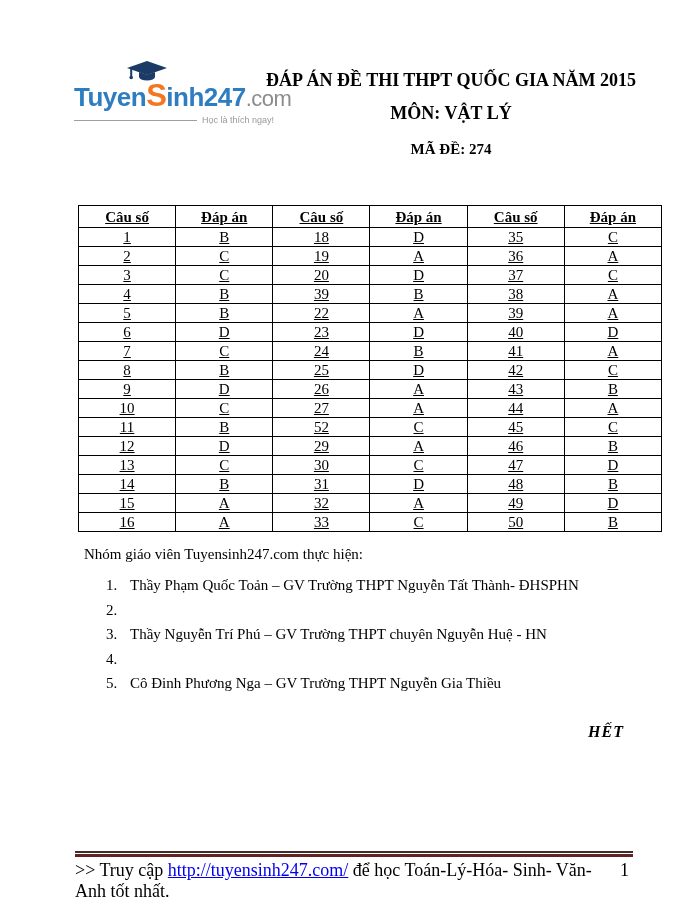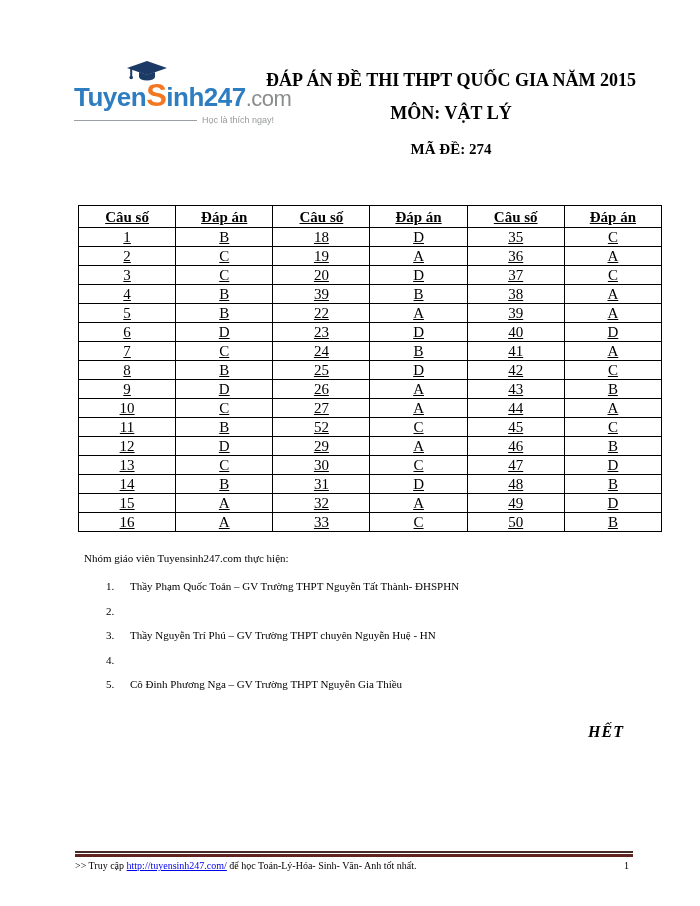--- a/index.html
+++ b/index.html
@@ -30,37 +30,37 @@
   
   .answer-table{position:absolute;left:78px;top:205px;width:584px;
     border-collapse:collapse;table-layout:fixed;text-decoration:underline;}
   .answer-table th,.answer-table td{
     border:1px solid #000;text-align:center;padding:0;
     font-size:15px;line-height:18px;overflow:hidden;}
   .answer-table th{height:21px;font-weight:bold;}
   .answer-table td{height:18px;font-weight:normal;}
 
   
-  .credits{position:absolute;left:84px;top:546px;width:556px;font-size:11px;margin-top:6px;}
+  .credits{position:absolute;left:84px;top:546px;width:556px;font-size:15px;}
   .credits-intro{margin-bottom:10px;}
   .credit-item{display:flex;margin-left:22px;line-height:24.5px;}
   .credit-num{width:24px;flex:none;}
   .credit-text{white-space:pre-wrap;}
 
   
   .end-mark{position:absolute;left:78px;top:723px;width:546px;text-align:right;
     font-size:16px;font-weight:bold;font-style:italic;letter-spacing:1px;}
 
   
   .footer-rule{position:absolute;left:75px;top:851px;width:558px;}
   .footer-rule-thin{height:2px;background:#442a26;}
   .footer-rule-gap{height:1px;background:#ffffff;}
   .footer-rule-thick{height:3px;background:#622423;}
   .footer-text{position:absolute;left:75px;top:860px;width:558px;
-    font-size:10px;display:flex;justify-content:space-between;align-items:baseline;}
+    font-size:18px;display:flex;justify-content:space-between;align-items:baseline;}
   .footer-link{color:#0000ee;text-decoration:underline;}
   .footer-page{padding-right:4px;}
 </style>
 </head>
 <body>
 
 <div class="logo">
   <div class="logo-text">
     <svg class="logo-cap" viewBox="0 0 42 22" xmlns="http://www.w3.org/2000/svg">
       <polygon points="21,0 41,7 21,14 1,7" fill="#1b3a66"></polygon>

